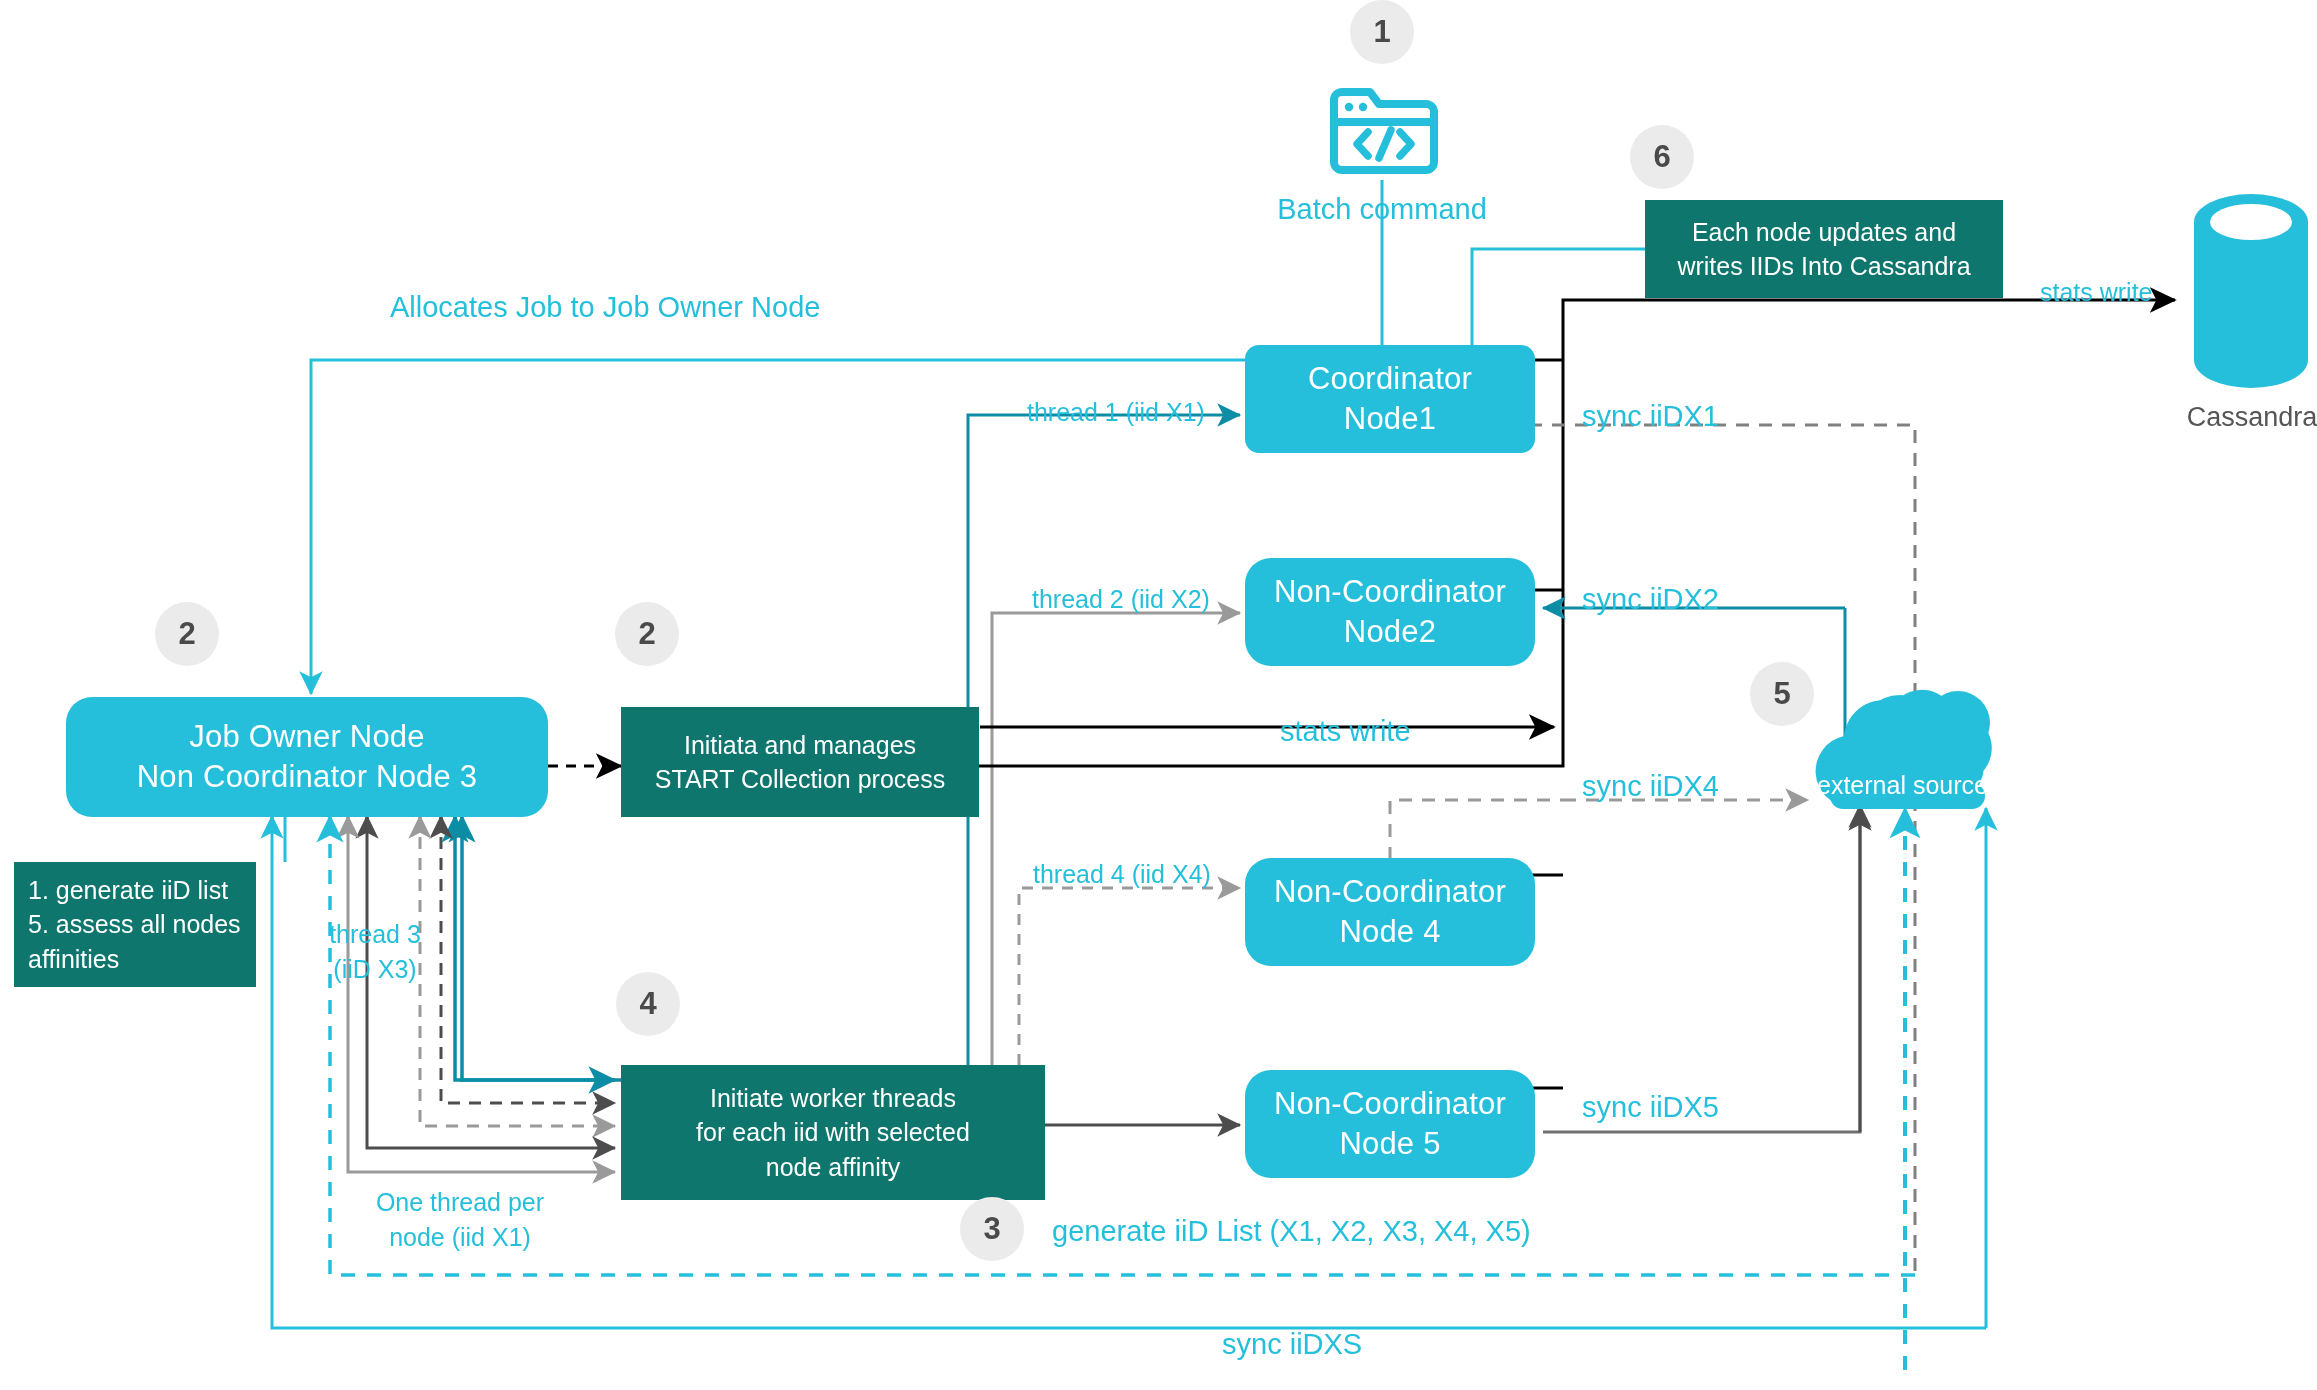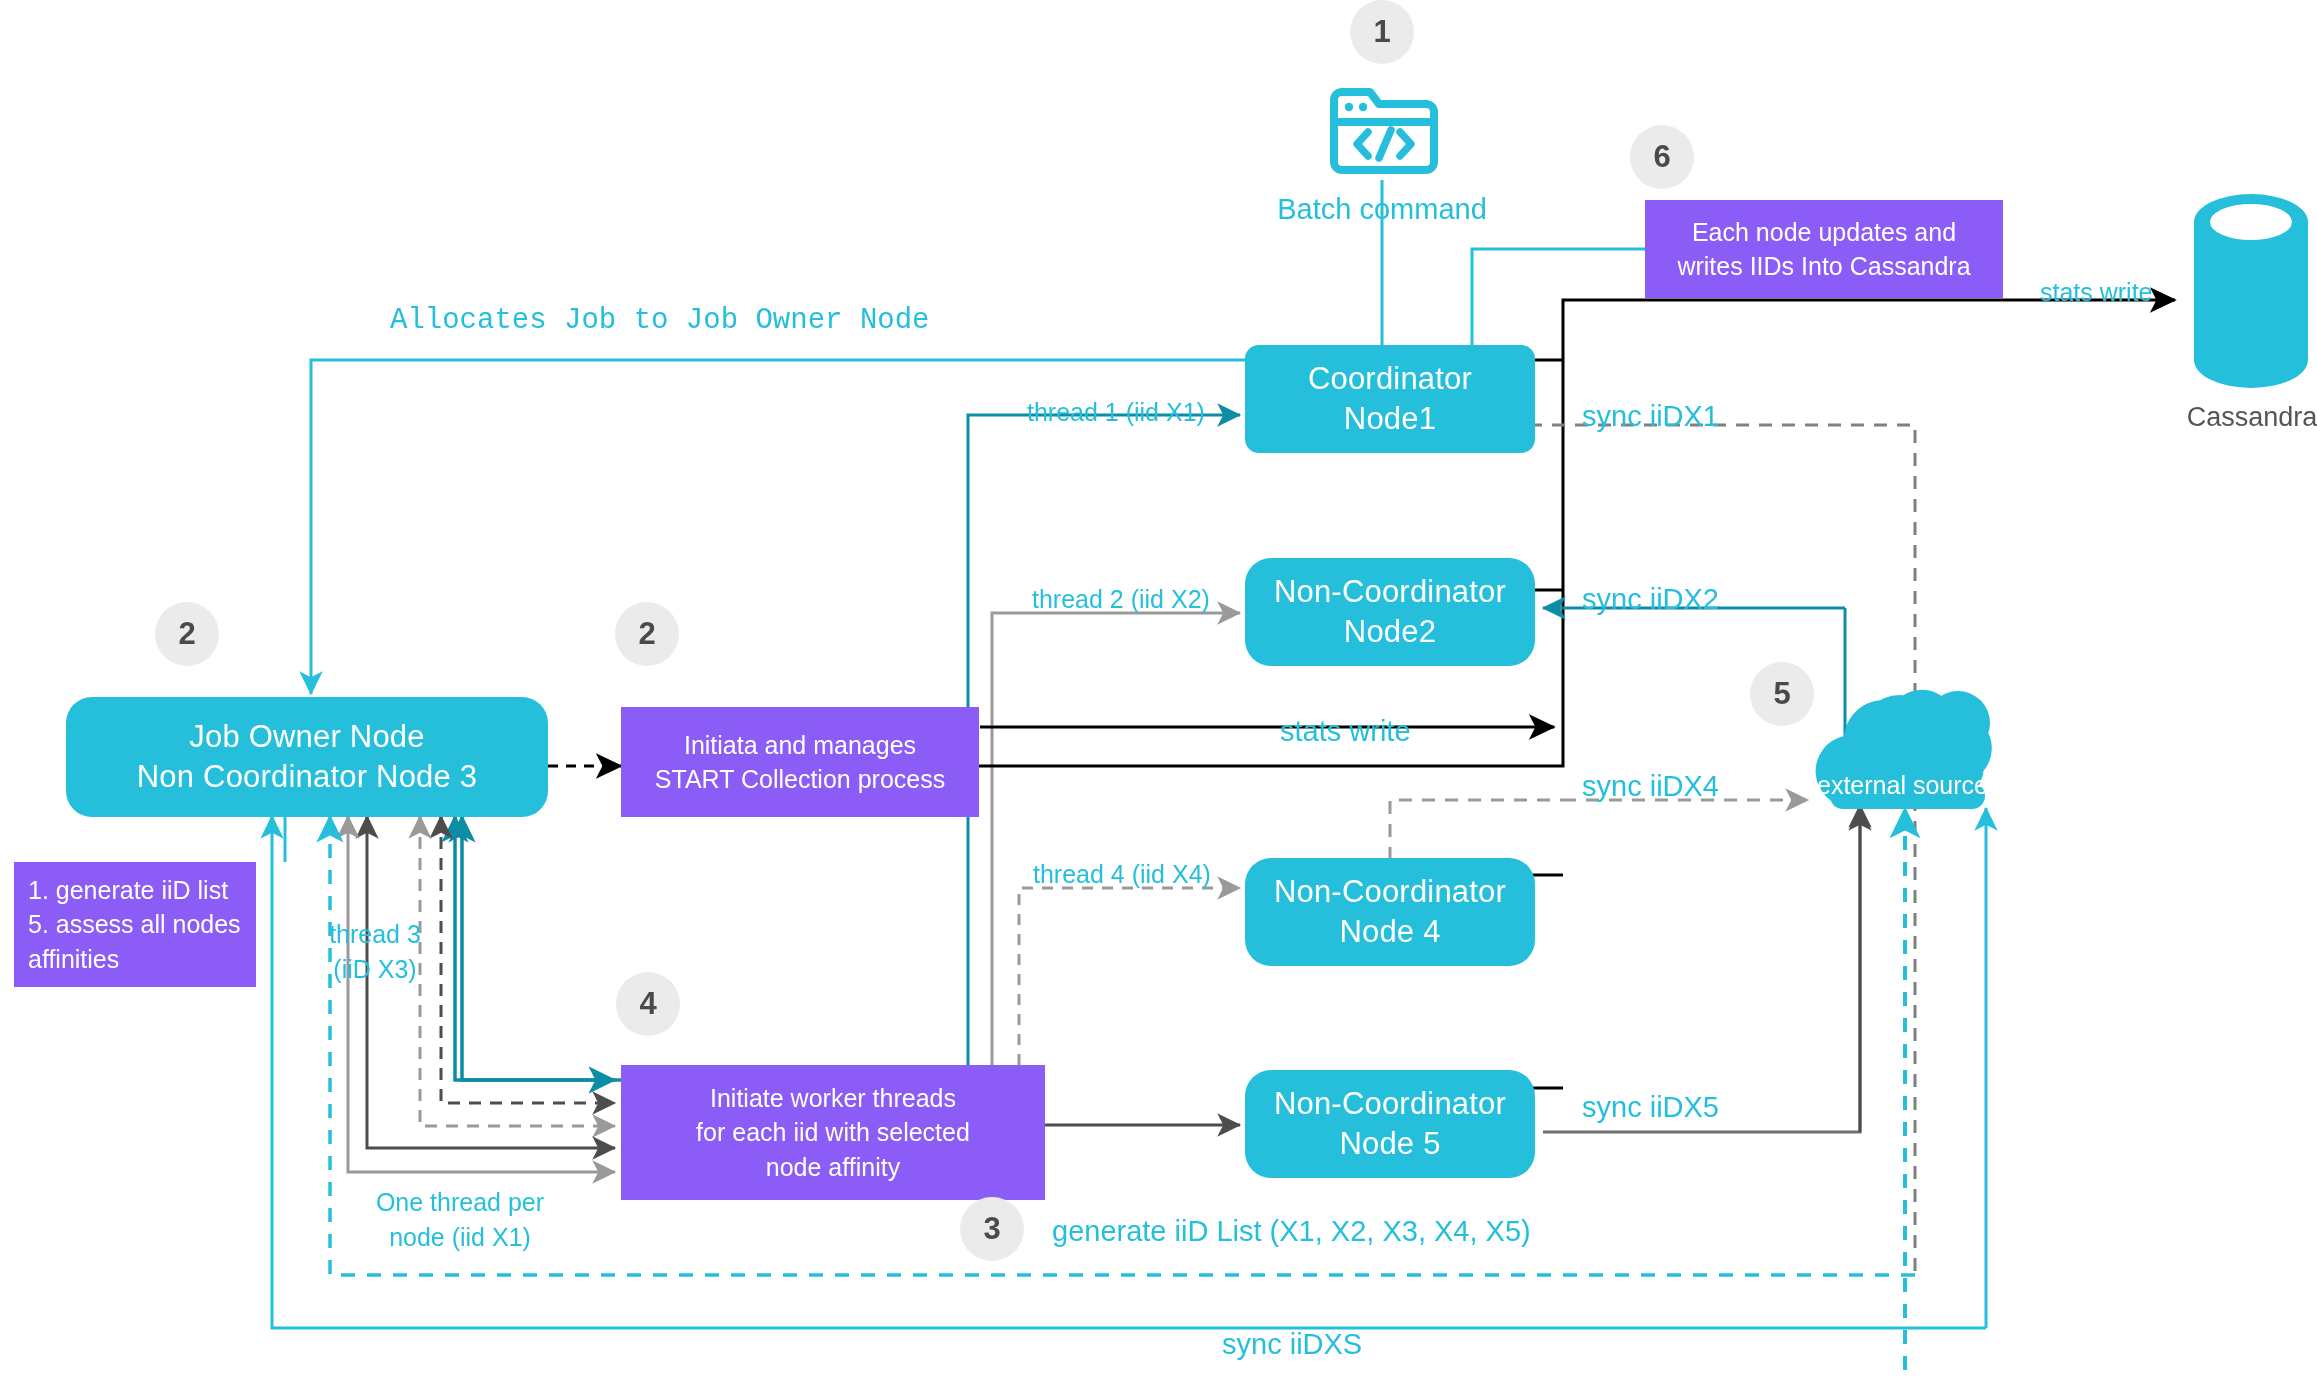--- a/index.html
+++ b/index.html
@@ -33,21 +33,21 @@
     align-items: center;
     justify-content: center;
     text-align: center;
     font-size: 31px;
     line-height: 1.30;
     letter-spacing: .2px;
     z-index: 6;
   }
   .graybox {
     position: absolute;
-    background: #8b5cf6;
+    background: #0f766e;
     color: #ffffff;
     display: flex;
     flex-direction: column;
     align-items: center;
     justify-content: center;
     text-align: center;
     font-size: 25px;
     line-height: 1.38;
     z-index: 6;
   }
@@ -340,21 +340,21 @@
     <span>5. assess all nodes</span>
     <span>affinities</span>
   </div>
 
   <div class="graybox" style="left:621px; top:1065px; width:424px; height:135px;">
     <span>Initiate worker threads</span>
     <span>for each iid with selected</span>
     <span>node affinity</span>
   </div>
 
-  <div class="lbl big" style="left:390px; top:302px;font-family:Liberation Mono, monospace;">Allocates Job to Job Owner Node</div>
+  <div class="lbl big" style="left:390px; top:288px;">Allocates Job to Job Owner Node</div>
 
   <div class="lbl" style="left:1027px; top:396px;">thread 1 (iid X1)</div>
 
   <div class="lbl" style="left:1032px; top:583px;">thread 2 (iid X2)</div>
 
   <div class="lbl ctr" style="left:300px; top:918px; width:150px;">thread 3</div>
   <div class="lbl ctr" style="left:300px; top:953px; width:150px;">(iiD X3)</div>
 
   <div class="lbl" style="left:1033px; top:858px;">thread 4 (iid X4)</div>
 

